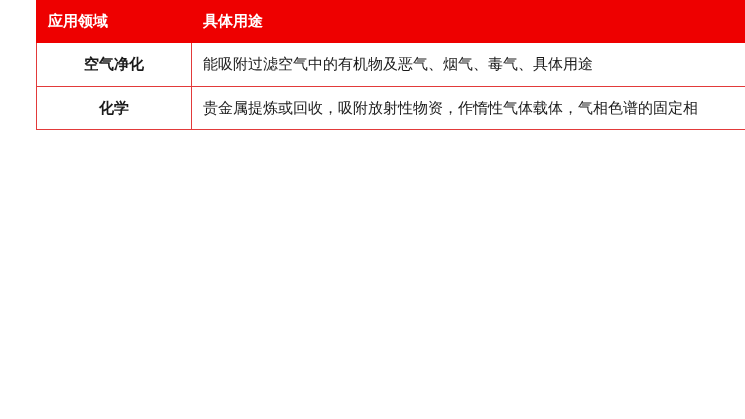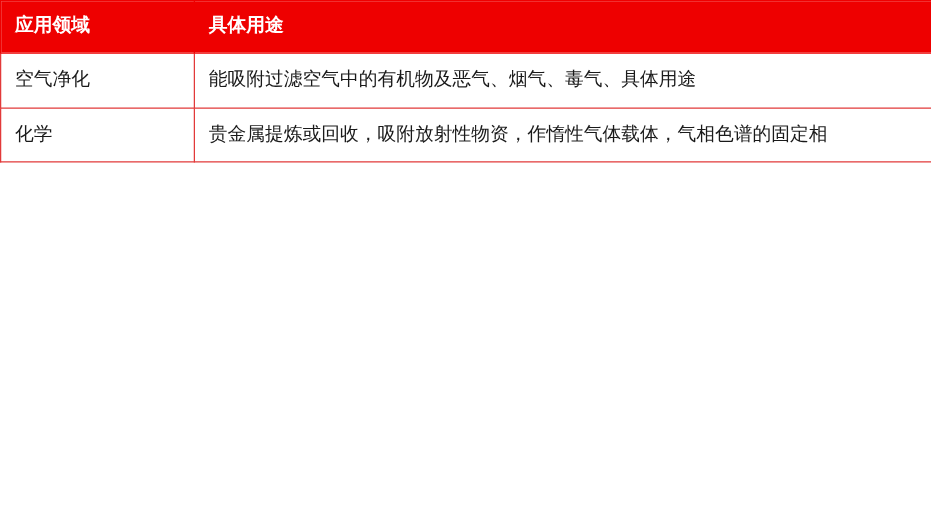--- a/index.html
+++ b/index.html
@@ -8,20 +8,21 @@
     background: #ffffff;
   }
   body {
     width: 745px;
     height: 419px;
     font-family: "Liberation Sans", sans-serif;
   }
   .table-wrap {
     width: 655px;
     box-sizing: border-box;
+    margin-left: 36px;
   }
   table.app-table {
     border-collapse: collapse;
     width: 745px;
     table-layout: fixed;
   }
   table.app-table col.col-field { width: 155px; }
   table.app-table col.col-usage { width: 590px; }
 
   table.app-table th,
@@ -37,22 +38,23 @@
   table.app-table thead th {
     background: #ee0000;
     color: #ffffff;
     font-weight: bold;
     border-color: #ee0000;
     padding-top: 8px;
     padding-bottom: 8px;
     font-size: 15px;
   }
   table.app-table tbody td.field-cell {
-    font-weight: normal;
+    font-weight: bold;
     white-space: normal;
+    text-align: center;
   }
   table.app-table tbody tr td {
     border-top: 1px solid #e23a3a;
     border-bottom: 1px solid #e23a3a;
   }
 </style>
 </head>
 <body>
 
 <div class="table-wrap">

